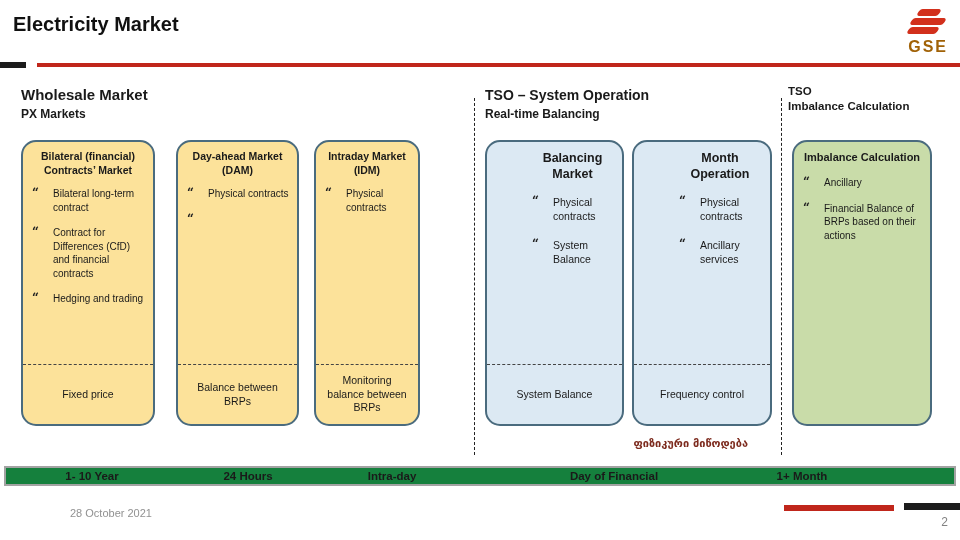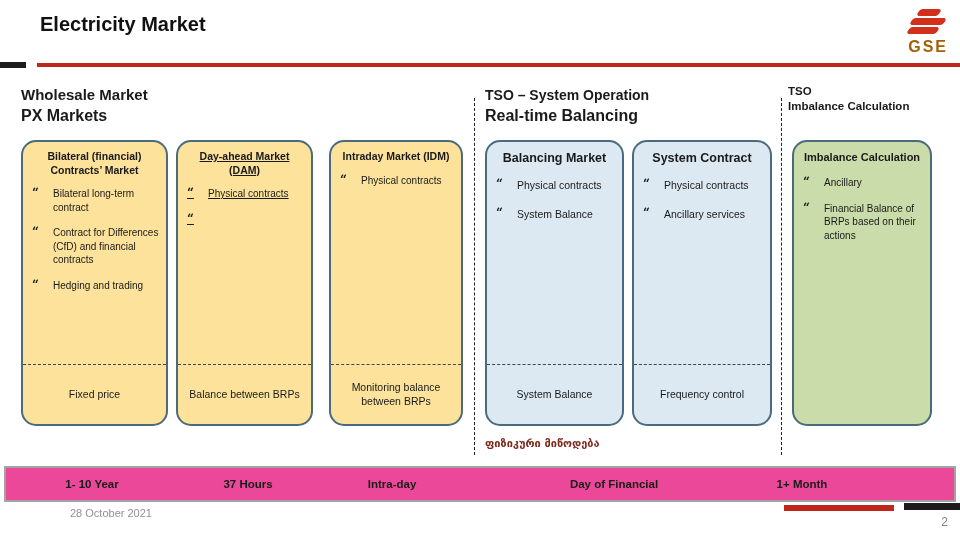--- a/index.html
+++ b/index.html
@@ -2,59 +2,59 @@
 <html><head>
 <meta charset="utf-8">
 <style>
   html,body { margin:0; padding:0; background:#e8e8e8; }
   .slide {
     position:relative; width:960px; height:540px; background:#ffffff;
     font-family:"Liberation Sans", sans-serif; color:#1a1a1a; overflow:hidden;
     margin:0 auto;
   }
   
-  .title { position:absolute; left:13px; top:13px; font-size:20px; font-weight:bold; color:#111;margin-left:27px; }
+  .title { position:absolute; left:13px; top:13px; font-size:20px; font-weight:bold; color:#111; }
   .bar-black { position:absolute; left:0; top:62px; width:26px; height:6px; background:#1c1c1c; }
   .bar-red   { position:absolute; left:37px; top:63px; width:923px; height:4px; background:#c0261b; }
   
   .logo { position:absolute; right:10px; top:8px; width:56px; height:48px; }
   .swoosh { position:absolute; background:#d2301c; height:7px; border-radius:2px 4px 2px 4px; transform:skewX(-38deg); }
   .sw1 { top:1px;  right:10px; width:22px; }
   .sw2 { top:10px; right:5px;  width:34px; }
   .sw3 { top:19px; right:12px; width:30px; }
   .logo-text { position:absolute; bottom:0; right:2px; font-size:16px; font-weight:bold; color:#a16207; letter-spacing:2px; }
   
   .grp-head { position:absolute; text-align:left; }
   .grp-title { font-size:15px; font-weight:bold; }
   .grp-title.sm { font-size:14px; }
-  .grp-sub { font-size:16px; font-weight:bold; margin-top:4px; }
+  .grp-sub { font-size:12px; font-weight:bold; margin-top:4px; }
   .grp-two { font-size:11.5px; font-weight:bold; line-height:1.3; }
   
   .col { position:absolute; top:140px; height:286px; border:2px solid #4a6b7e; border-radius:15px; box-sizing:border-box; }
   .col.yellow { background:#fce29a; }
-  .col.blue   { background:#dce9f3; }
+  .col.blue   { background:#dce9f3;padding-left:36px; }
   .col.green  { background:#c9dca9; }
   .col-header { text-align:center; font-weight:bold; font-size:10.5px; line-height:1.3; padding:8px 6px 0 6px; }
   .col.blue .col-header { font-size:12.5px; }
   .col.green .col-header { font-size:11px; }
   .col-body { padding:10px 6px 0 9px; }
   .col.blue .col-body, .col.green .col-body { padding-top:12px; }
   .bullet { display:flex; gap:9px; margin-bottom:12px; font-size:10px; line-height:1.35; }
   .col.blue .bullet { margin-bottom:15px; font-size:10.5px; }
   .bq { font-family:"DejaVu Serif", serif; font-weight:bold; font-size:12px; line-height:1; color:#222; flex:0 0 12px; }
   .col-footer { position:absolute; left:0; right:0; top:222px; bottom:0; border-top:1px dashed #444;
     display:flex; align-items:center; justify-content:center; text-align:center;
     font-size:10.5px; line-height:1.3; padding:0 10px; }
   
   .vdash { position:absolute; top:98px; height:357px; width:0; border-left:1.5px dashed #222; }
   
-  .georgian { position:absolute; left:485px; width:287px; top:437px; text-align:left;
+  .georgian { position:absolute; left:461px; width:287px; top:437px; text-align:right;
     font-family:"DejaVu Sans", sans-serif; font-size:11px; font-weight:bold; color:#7d2b1e; }
   
-  .timeline { position:absolute; left:4px; right:4px; top:466px; height:36px; background:#ec4899;
+  .timeline { position:absolute; left:4px; right:4px; top:466px; height:20px; background:#15803d;
     border:2px solid #a3a3a3; box-sizing:border-box; }
   .tl-label { position:absolute; top:50%; transform:translate(-50%,-50%); font-size:11.5px; font-weight:bold; white-space:nowrap; }
   
   .date { position:absolute; left:70px; top:507px; font-size:11px; color:#919191; }
   .f-red   { position:absolute; left:784px; top:505px; width:110px; height:6px; background:#c0261b; }
   .f-black { position:absolute; left:904px; top:503px; width:56px; height:7px; background:#1c1c1c; }
   .pageno { position:absolute; right:12px; top:515px; font-size:12px; color:#828282; }
 </style>
 </head>
 <body>
@@ -77,54 +77,54 @@
   </div>
   <div class="grp-head" style="left:485px; width:287px; top:87px;">
     <div class="grp-title sm">TSO – System Operation</div>
     <div class="grp-sub">Real-time Balancing</div>
   </div>
   <div class="grp-head" style="left:788px; width:148px; top:84px;">
     <div class="grp-two">TSO</div>
     <div class="grp-two">Imbalance Calculation</div>
   </div>
 
-  <div class="col yellow" style="left:21px; width:147px;">
+  <div class="col yellow" style="left:21px; width:134px;">
     <div class="col-header">Bilateral (financial) Contracts’ Market</div>
     <div class="col-body">
       <div class="bullet">
         <span class="bq">“</span>
         <span>Bilateral long-term contract</span>
       </div>
       <div class="bullet">
         <span class="bq">“</span>
         <span>Contract for Differences (CfD) and financial contracts</span>
       </div>
       <div class="bullet">
         <span class="bq">“</span>
         <span>Hedging and trading</span>
       </div>
     </div>
     <div class="col-footer">Fixed price</div>
   </div>
 
-  <div class="col yellow" style="left:176px; width:137px;text-decoration:underline;">
+  <div class="col yellow" style="left:176px; width:123px;">
     <div class="col-header">Day-ahead Market (DAM)</div>
     <div class="col-body">
       <div class="bullet">
         <span class="bq">“</span>
         <span>Physical contracts</span>
       </div>
       <div class="bullet">
         <span class="bq">“</span>
       </div>
     </div>
     <div class="col-footer">Balance between BRPs</div>
   </div>
 
-  <div class="col yellow" style="left:329px; width:134px;">
+  <div class="col yellow" style="left:314px; width:106px;">
     <div class="col-header">Intraday Market (IDM)</div>
     <div class="col-body">
       <div class="bullet">
         <span class="bq">“</span>
         <span>Physical contracts</span>
       </div>
     </div>
     <div class="col-footer">Monitoring balance between BRPs</div>
   </div>
 
@@ -139,21 +139,21 @@
       </div>
       <div class="bullet">
         <span class="bq">“</span>
         <span>System Balance</span>
       </div>
     </div>
     <div class="col-footer">System Balance</div>
   </div>
 
   <div class="col blue" style="left:632px; width:140px;">
-    <div class="col-header">System Contract</div>
+    <div class="col-header">Month Operation</div>
     <div class="col-body">
       <div class="bullet">
         <span class="bq">“</span>
         <span>Physical contracts</span>
       </div>
       <div class="bullet">
         <span class="bq">“</span>
         <span>Ancillary services</span>
       </div>
     </div>
@@ -173,21 +173,21 @@
         <span class="bq">“</span>
         <span>Financial Balance of BRPs based on their actions</span>
       </div>
     </div>
   </div>
 
   <div class="georgian">ფიზიკური მიწოდება</div>
 
   <div class="timeline">
     <span class="tl-label" style="left:86px;">1- 10 Year</span>
-    <span class="tl-label" style="left:242px;">37 Hours</span>
+    <span class="tl-label" style="left:242px;">24 Hours</span>
     <span class="tl-label" style="left:386px;">Intra-day</span>
     <span class="tl-label" style="left:608px;">Day of Financial</span>
     <span class="tl-label" style="left:796px;">1+ Month</span>
   </div>
 
   <div class="date">28 October 2021</div>
   <div class="f-red"></div>
   <div class="f-black"></div>
   <div class="pageno">2</div>
 

